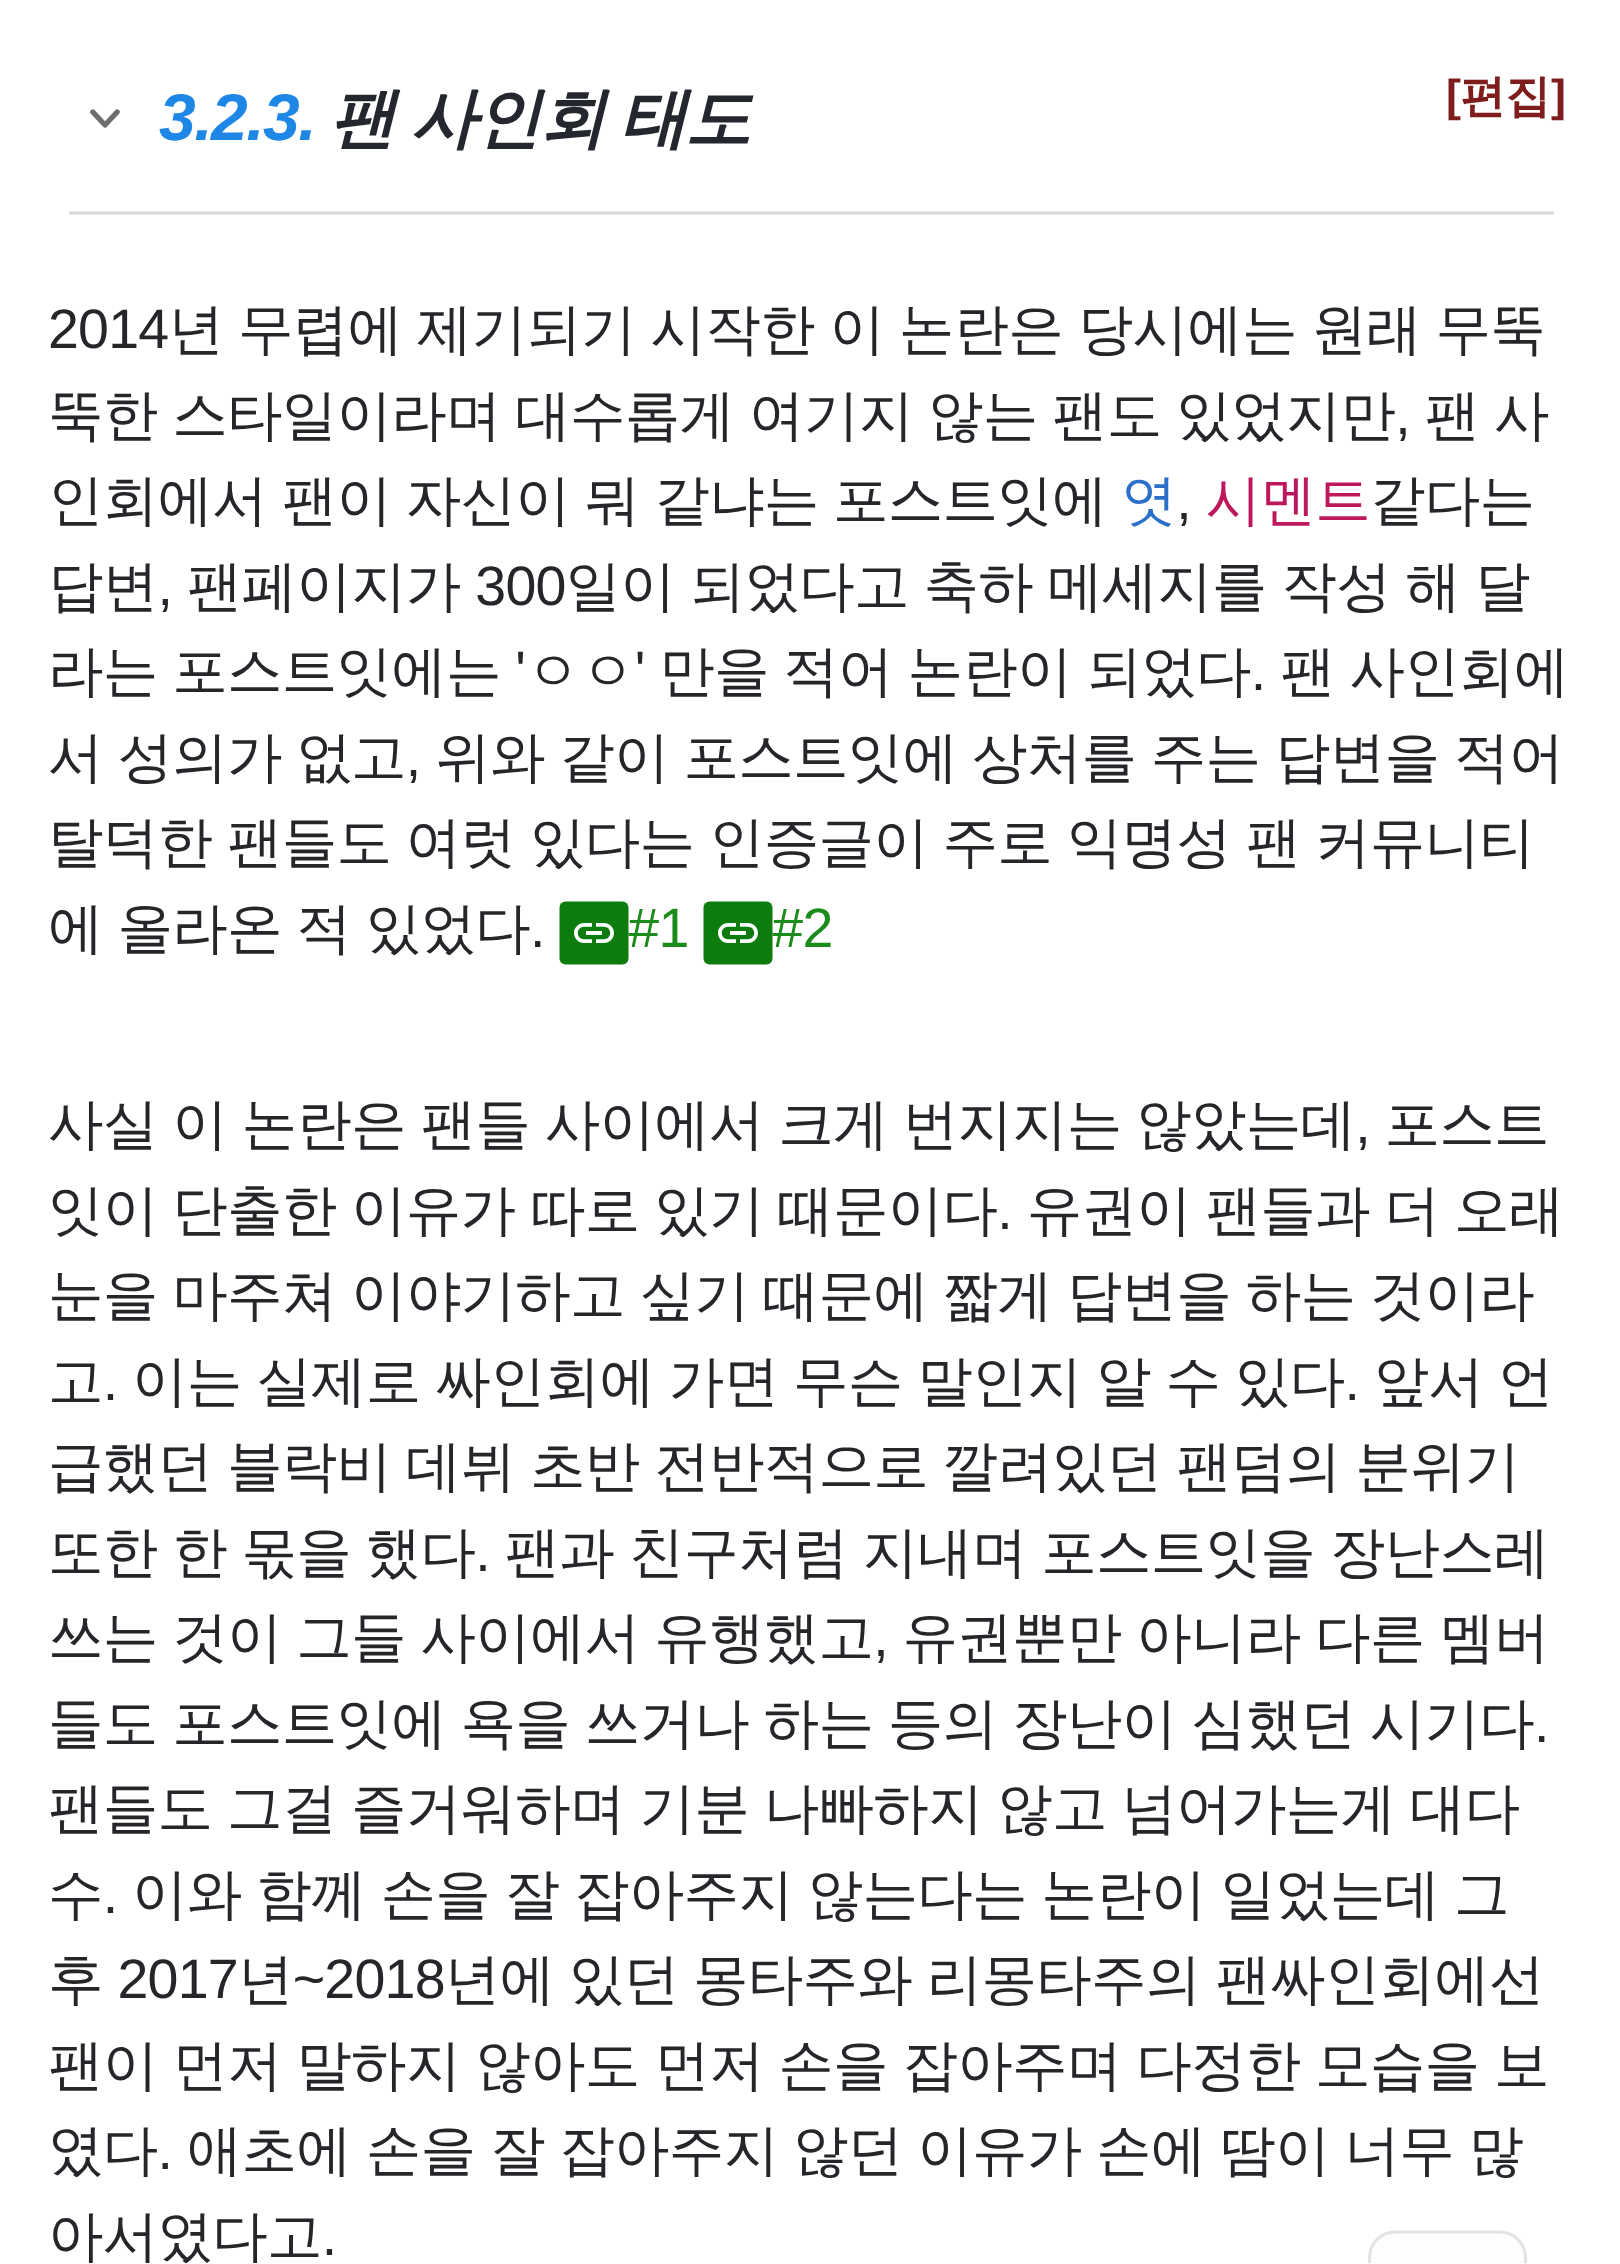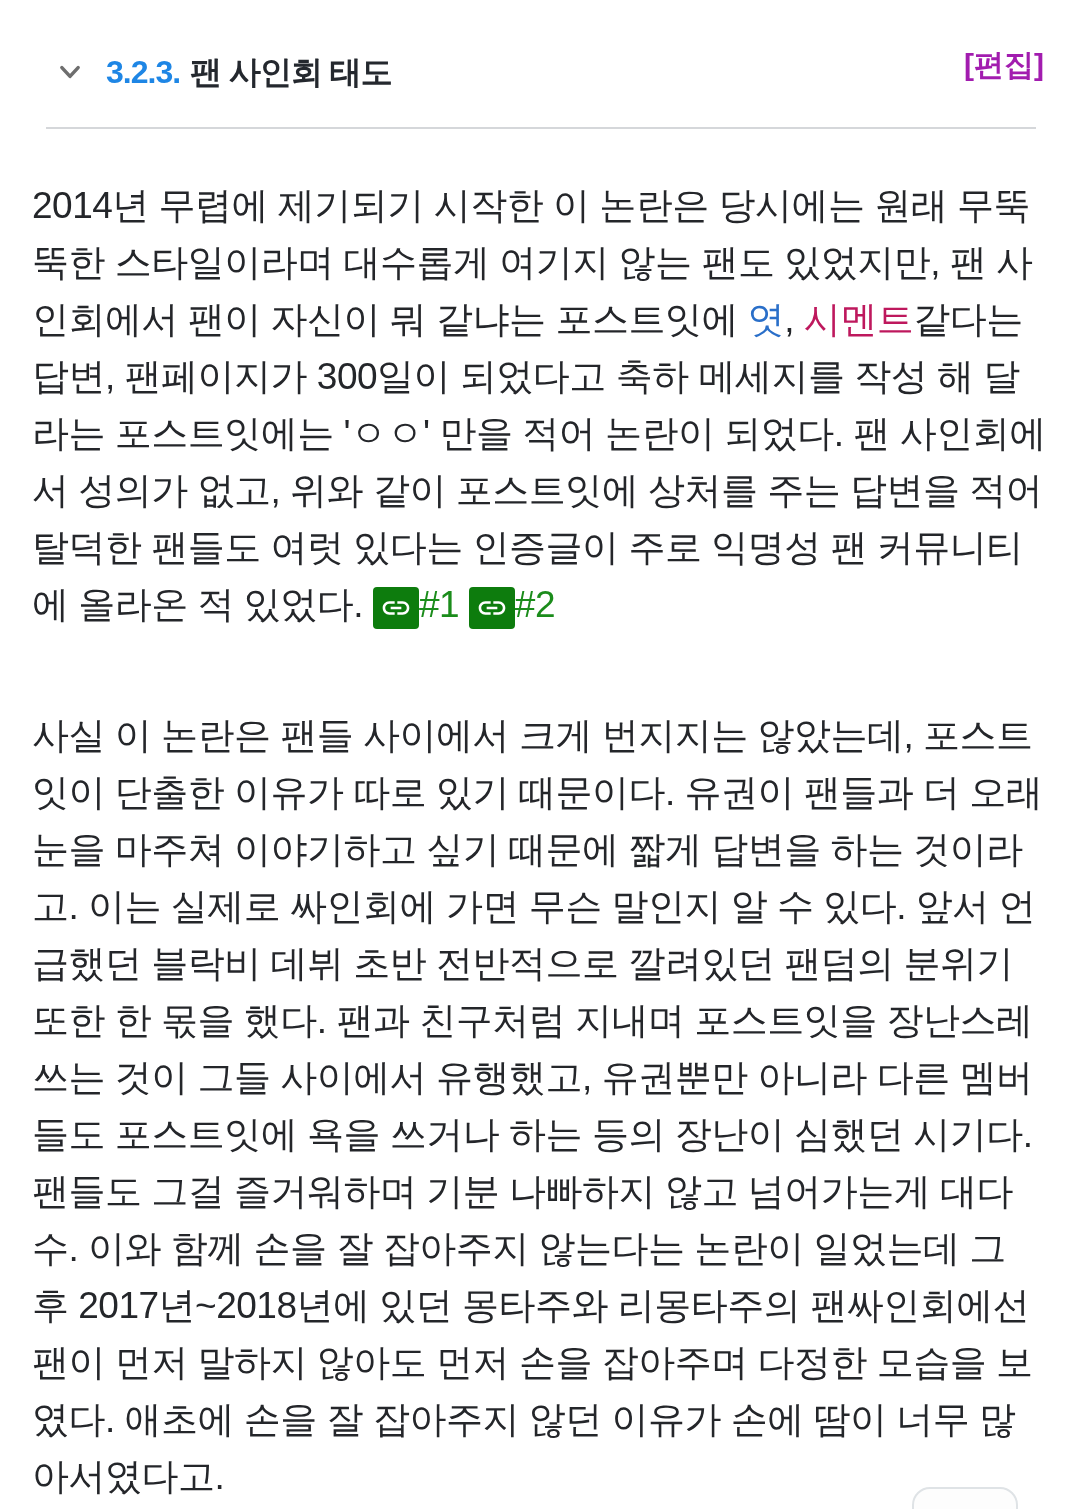--- a/index.html
+++ b/index.html
@@ -25,39 +25,40 @@
     display: inline-flex;
     align-items: center;
     justify-content: center;
     width: 40px;
     height: 34px;
     margin-right: 16px;
     cursor: pointer;
     flex: 0 0 auto;
   }
   h2.section-heading {
-    font-size: 32px;
+    font-size: 44px;
     font-weight: 700;
     line-height: 1.15;
     letter-spacing: -1px;
     color: #24282e;
     white-space: nowrap;
+    font-style: italic;
   }
   .section-number {
     color: #1e86e5;
     text-decoration: none;
     cursor: pointer;
     margin-right: 10px;
   }
   .edit-link {
     margin-left: auto;
     align-self: flex-start;
     font-size: 30px;
     font-weight: 700;
-    color: #a21caf;
+    color: #7f1d1d;
     text-decoration: none;
     cursor: pointer;
     line-height: 1.1;
     position: relative;
     top: -6px;
   }
   .divider {
     border: none;
     border-top: 2px solid #d5d7da;
     margin: 36px 44px 0 46px;

